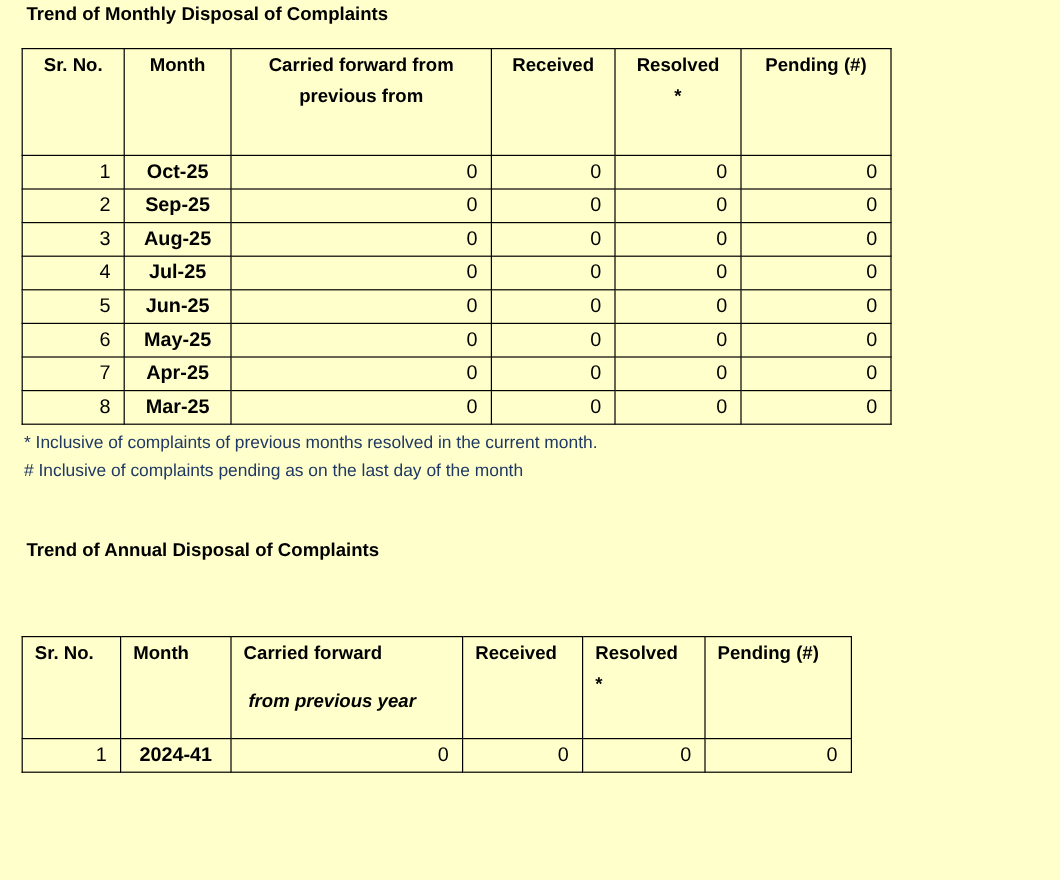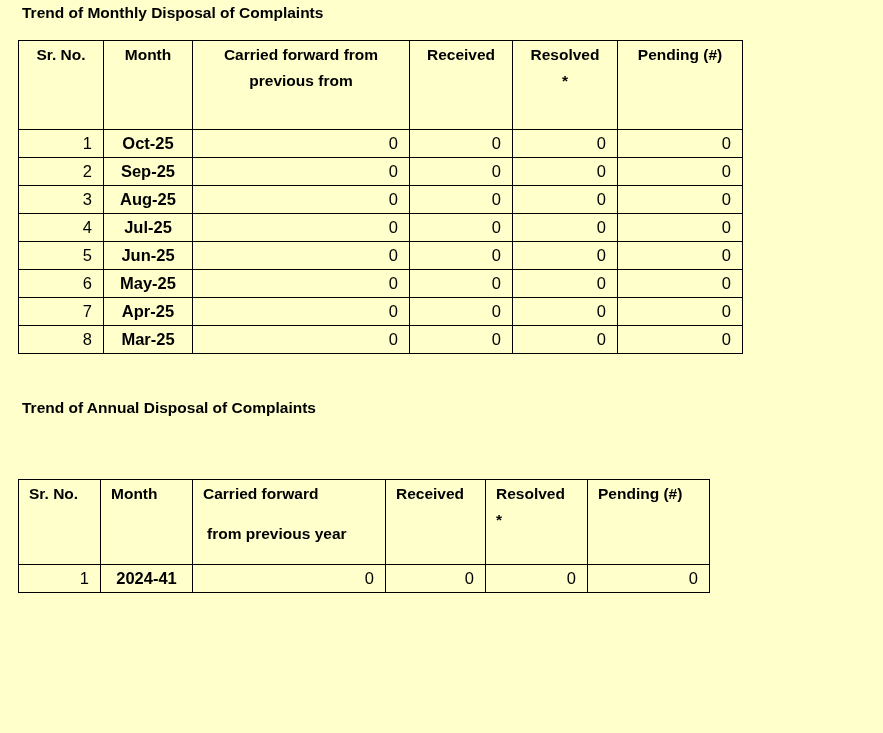--- a/index.html
+++ b/index.html
@@ -43,21 +43,21 @@
   table.t2 th { text-align: left; padding-left: 10px; }
   table.disposal td {
     height: 28px;
     font-size: 16.5px;
     vertical-align: middle;
     padding: 0;
   }
   td.al-r { text-align: right; padding-right: 11px !important; }
   td.al-c { text-align: center; font-weight: bold; }
   .hdr-note { font-weight: 700; }
-  .t2 .hdr-note-gap { margin-top: 14px; padding-left: 4px; }
+  .t2 .hdr-note-gap { margin-top: 14px; padding-left: 4px; font-style: italic; }
 
   .footnotes {
     font-size: 14.5px;
     color: #1F3864;
     margin-left: 2px;
   }
   .monthly-footnotes { margin-top: 3px; line-height: 24px; }
   .annual-footnotes  { margin-top: 28px; line-height: 23px; }
 </style>
 </head>
@@ -161,20 +161,24 @@
             <td class="al-r">8</td>
             <td class="al-c">Mar-25</td>
             <td class="al-r">0</td>
             <td class="al-r">0</td>
             <td class="al-r">0</td>
             <td class="al-r">0</td>
           </tr>
         </tbody>
     </table>
 
+    <div class="footnotes monthly-footnotes">
+      <div>* Inclusive of complaints of previous months resolved in the current month.</div>
+      <div># Inclusive of complaints pending as on the last day of the month</div>
+    </div>
   </section>
 
   <section>
     <div class="section-title annual-title">Trend of Annual Disposal of Complaints</div>
 
     <table class="disposal t2">
       <colgroup>
         <col style="width:82px">
           <col style="width:92px">
           <col style="width:193px">

